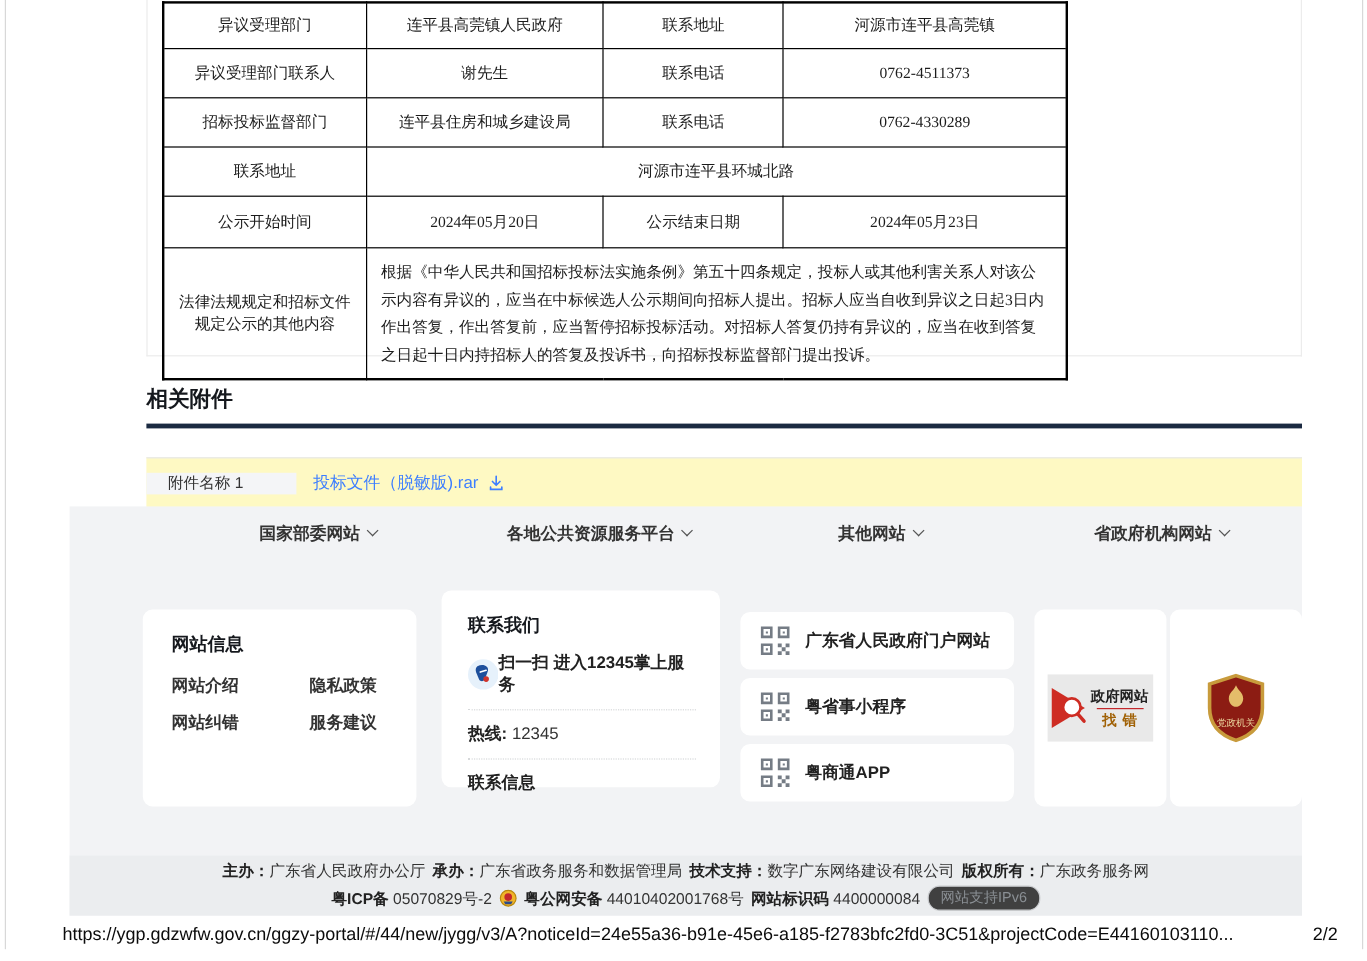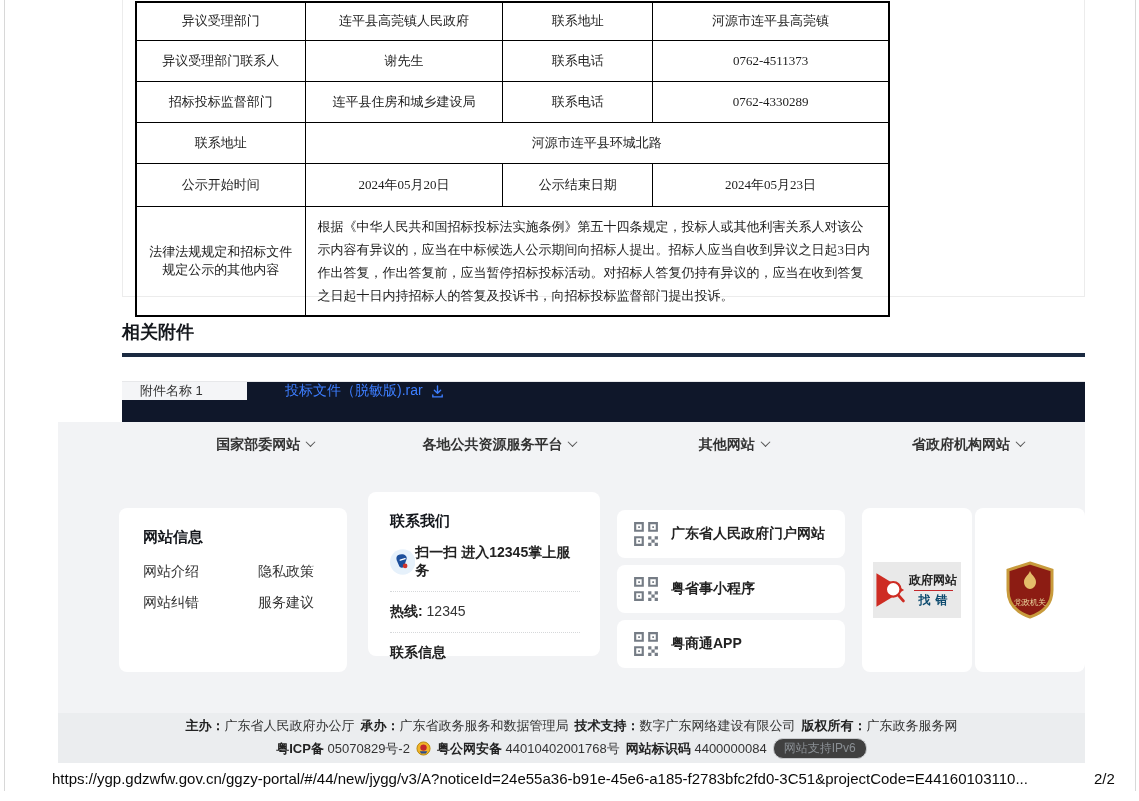--- a/index.html
+++ b/index.html
@@ -16,58 +16,58 @@
                  border:2px solid #000; font-family:"Liberation Serif","DejaVu Serif",serif;
                  font-size:13px; color:#1c1c1c; }
   table.notice td { border:1px solid #000; text-align:center; vertical-align:middle; padding:2px 6px; }
   table.notice td.long { text-align:left; padding:8px 12px; line-height:1.78; }
   tr.r1{height:38px} tr.r2{height:41px} tr.r3{height:41px} tr.r4{height:41px} tr.r5{height:43px} tr.r6{height:72px}
 
   
   .att-title { position:absolute; left:122px; top:320px; font-size:18px; font-weight:bold; color:#15181d; }
   .att-rule  { position:absolute; left:122px; top:353px; width:963px; height:4px; background:#1b2a41; }
   .att-row   { position:absolute; left:122px; top:381px; width:963px; height:42px;
-               border-top:1px solid #e7e8ea; display:flex; align-items:flex-start; background:#0f172a;gap:24px; }
+               border-top:1px solid #e7e8ea; display:flex; align-items:center; background:#fef9c3; }
   .att-tab   { width:125px; background:#f4f5f7; display:flex; align-items:center; padding-left:18px;
                font-size:13px; color:#333; }
   .att-file  { display:flex; align-items:center; padding-left:14px; }
   .att-link  { color:#3d7eff; font-size:14px; text-decoration:none; display:flex; align-items:center; gap:7px; cursor:pointer; }
 
   
   .footer { position:absolute; left:58px; top:422px; width:1027px; height:341px; background:#f2f3f5; }
   .fnav { display:flex; height:46px; align-items:center; padding-left:90px; }
   .fnav-item { flex:1; display:flex; justify-content:center; align-items:center; gap:7px;
                font-size:14px; font-weight:600; color:#333; cursor:pointer; }
   .chev { width:7px; height:7px; border-right:1.6px solid #555; border-bottom:1.6px solid #555;
           transform:rotate(45deg) translate(-1px,-1px); margin-top:-3px; }
 
   .card { position:absolute; background:#fff; border-radius:8px; }
   .card-title { font-size:15px; font-weight:bold; color:#15181d; }
 
   .c-site { left:61px; top:86px; width:228px; height:164px; padding:20px 0 0 24px; }
   .site-links { margin-top:16px; display:grid; grid-template-columns:115px auto; row-gap:13px; }
-  .site-link { font-size:14px; color:#333; cursor:pointer; }
+  .site-link { font-size:14px; color:#333; cursor:pointer;font-weight:bold; }
 
   .c-contact { left:310px; top:70px; width:232px; height:164px; padding:20px 20px 0 22px; }
   .scan-row { margin-top:13px; display:flex; align-items:center; gap:0; font-size:14px;
               font-weight:600; color:#222; cursor:pointer; }
   .dotline { border-top:1px dotted #d6d8da; margin:11px 0; }
   .hotline { font-size:14px; color:#333; } .hotline b { font-weight:600; color:#222; }
   .cinfo { font-size:14px; font-weight:600; color:#222; }
 
   .qr-card { position:absolute; left:559px; width:228px; height:48px; background:#fff; border-radius:8px;
              display:flex; align-items:center; gap:12px; padding-left:16px; cursor:pointer; }
   .qr-label { font-size:14px; font-weight:600; color:#222; }
 
   .b-card1 { left:804px; top:86px; width:110px; height:164px; display:flex; align-items:center; justify-content:center; cursor:pointer; }
   .b-card2 { left:917px; top:86px; width:110px; height:164px; display:flex; align-items:center; justify-content:center; cursor:pointer; }
   .find-badge { width:88px; height:56px; background:#e9e9e9; display:flex; align-items:center; padding:0 4px 0 2px; }
   .find-txt { display:flex; flex-direction:column; align-items:center; margin-left:2px; }
   .find-l1 { font-size:12px; font-weight:bold; color:#222; white-space:nowrap; }
-  .find-l2 { font-size:12px; font-weight:bold; color:#0c4a6e; letter-spacing:5px; border-top:1px solid #c3272b;
+  .find-l2 { font-size:12px; font-weight:bold; color:#a16207; letter-spacing:5px; border-top:1px solid #c3272b;
              padding:1px 0 0 5px; margin-top:1px; }
 
   .strip { position:absolute; left:0; bottom:0; width:100%; height:50px; background:#ebedef;
            display:flex; flex-direction:column; align-items:center; justify-content:center; gap:3px;
            font-size:13px; color:#333; }
   .strip .row { display:flex; align-items:center; gap:6px; }
   .strip b { font-weight:bold; color:#222; }
   .ipv6 { border:1px solid #c9cbce; border-radius:10px; padding:1px 10px; color:#8a8f94; font-size:12px; background:#404040; }
 
   .print-url { position:absolute; left:52px; top:770px; font-size:15px; color:#0b0b0b; }

